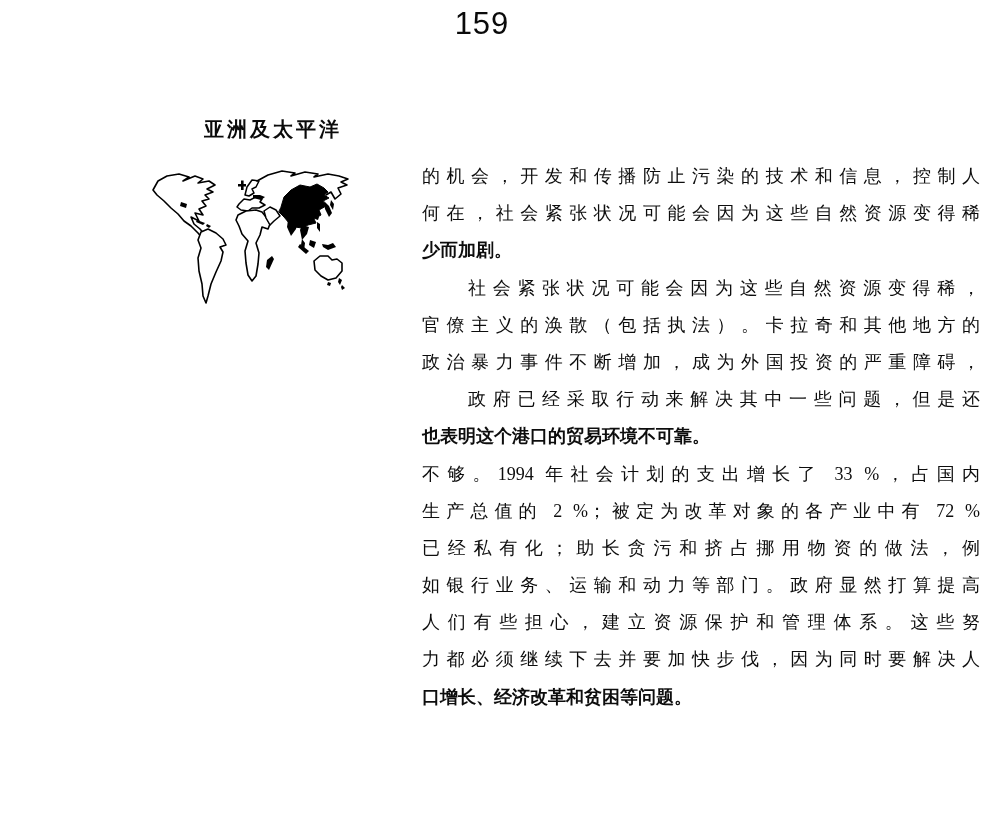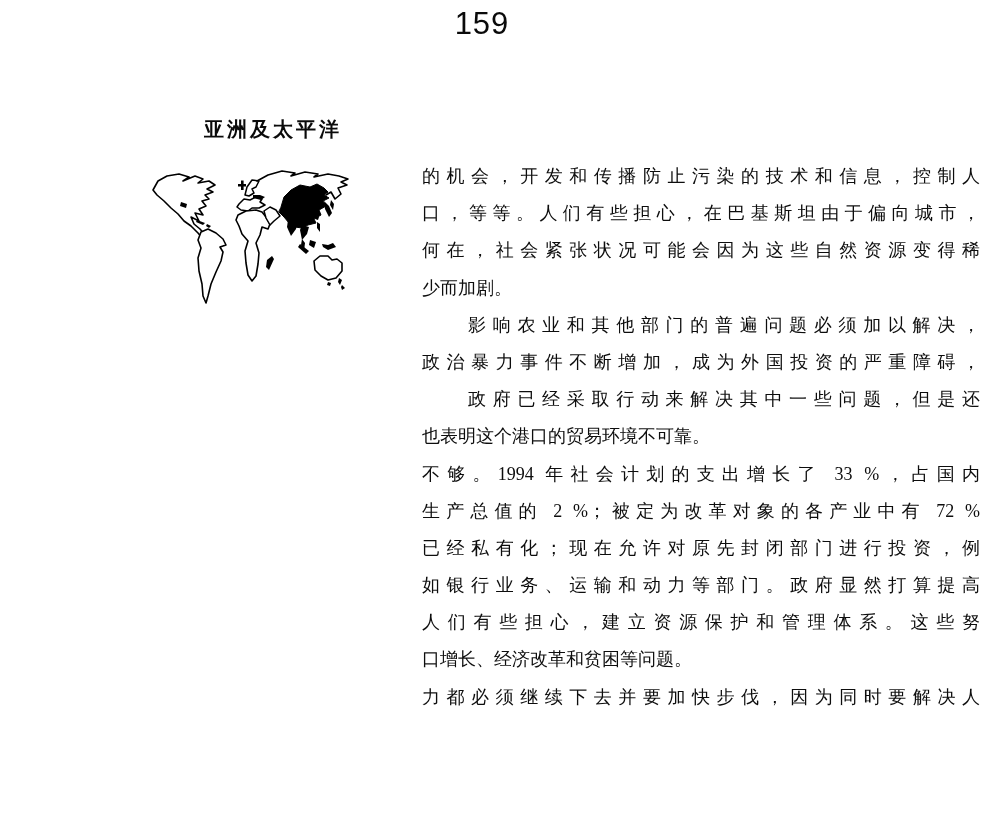--- a/index.html
+++ b/index.html
@@ -58,20 +58,21 @@
     line-height: 37.2px;
     white-space: nowrap;
     text-align: justify;
     text-align-last: justify;
     text-justify: inter-character;
     overflow: visible;
   }
   .line.end {
     text-align: right;
     text-align-last: left;
+    font-weight: bold;
   }
   .line.indent {
     padding-left: 46px;
   }
 </style>
 </head>
 <body>
 
 <div class="page">
 
@@ -117,29 +118,29 @@
 
       <path d="M169,97 L175,92 L183,92 L187,96 L192,95 L197,99 L197,107 L191,114 L183,116 L176,112 L170,106 Z" fill="#ffffff" stroke="#000000" stroke-width="1.6"></path>
       <path d="M183,118 l3,1 l-1,3 l-3,-1 Z" fill="#000000"></path>
       <path d="M194,114 l3,2 l-2,5 l-2,-3 Z" fill="#000000"></path>
       <path d="M197,121 l3,3 l-3,2 l-1,-3 Z" fill="#000000"></path>
     </svg>
   </div>
 
   <div class="text-column">
     <div class="line">的机会，开发和传播防止污染的技术和信息，控制人</div>
-    <div class="line">口，等等。人们有些担心，在巴基斯坦由于偏向城市，</div>
     <div class="line">何在，社会紧张状况可能会因为这些自然资源变得稀</div>
     <div class="line end">少而加剧。</div>
-    <div class="line indent">影响农业和其他部门的普遍问题必须加以解决，</div>
+    <div class="line indent">社会紧张状况可能会因为这些自然资源变得稀，</div>
+    <div class="line">官僚主义的涣散（包括执法）。卡拉奇和其他地方的</div>
     <div class="line">政治暴力事件不断增加，成为外国投资的严重障碍，</div>
     <div class="line indent">政府已经采取行动来解决其中一些问题，但是还</div>
     <div class="line end">也表明这个港口的贸易环境不可靠。</div>
     <div class="line">不够。1994 年社会计划的支出增长了 33 %，占国内</div>
     <div class="line">生产总值的 2 %；被定为改革对象的各产业中有 72 %</div>
-    <div class="line">已经私有化；现在允许对原先封闭部门进行投资，例</div>
+    <div class="line">已经私有化；助长贪污和挤占挪用物资的做法，例</div>
     <div class="line">如银行业务、运输和动力等部门。政府显然打算提高</div>
     <div class="line">人们有些担心，建立资源保护和管理体系。这些努</div>
+    <div class="line">力都必须继续下去并要加快步伐，因为同时要解决人</div>
     <div class="line end">口增长、经济改革和贫困等问题。</div>
-    <div class="line">力都必须继续下去并要加快步伐，因为同时要解决人</div>
   </div>
 
 </div>
 
 </body></html>

